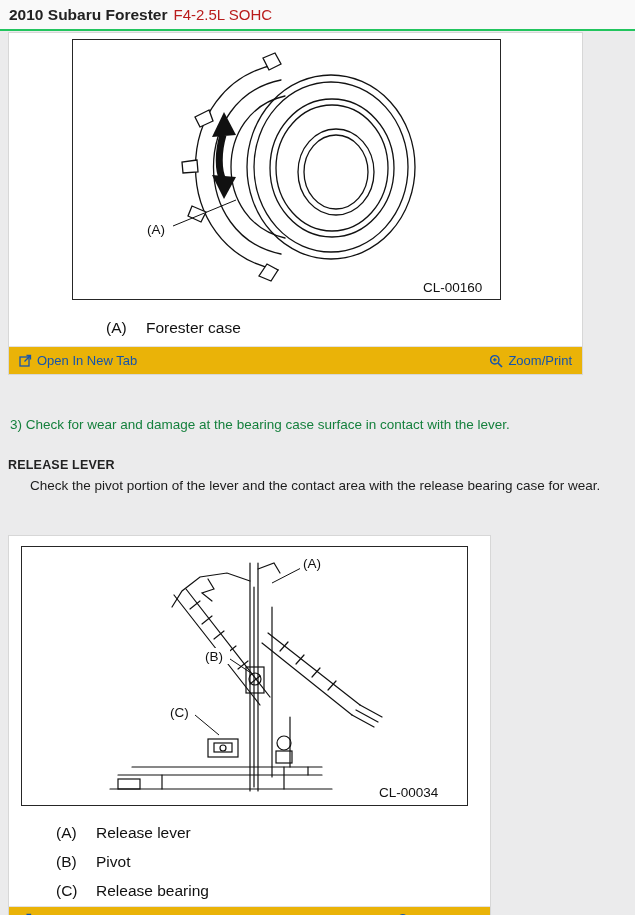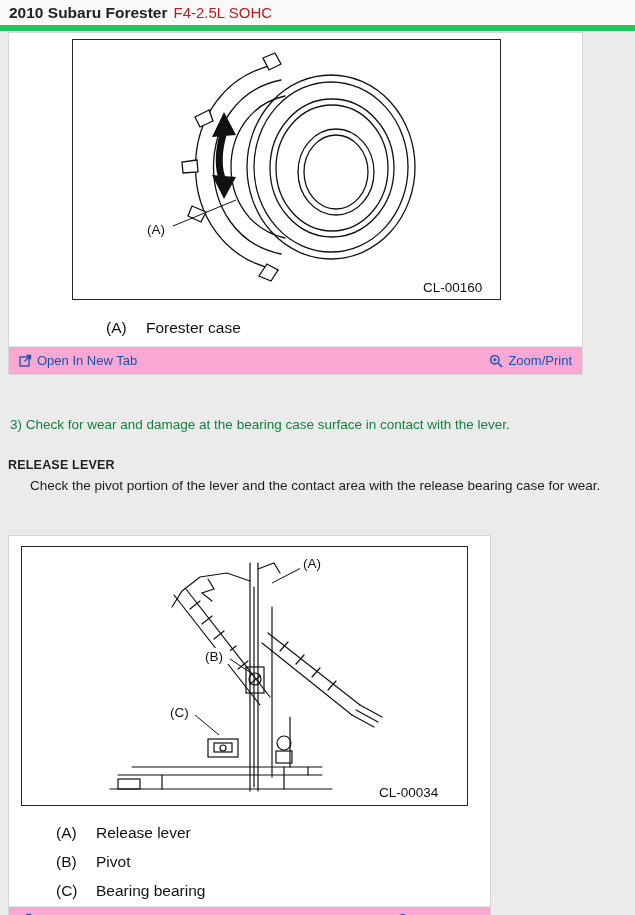--- a/index.html
+++ b/index.html
@@ -5,21 +5,21 @@
   * { box-sizing: border-box; margin: 0; padding: 0; }
   html, body { margin: 0; }
   body {
     width: 635px; height: 915px; overflow: hidden; position: relative;
     background: #ebebec; color: #1a1a1a;
     font-family: "Liberation Sans", "DejaVu Sans", sans-serif;
   }
 
   .header {
     position: absolute; left: 0; top: 0; width: 635px; height: 31px;
-    background: #f9f9f9; border-bottom: 6px solid #22c55e;
+    background: #f9f9f9; border-bottom: 2px solid #22c55e;
     display: flex; align-items: center; padding-left: 9px;
   }
   .header .model { font-weight: bold; font-size: 15.5px; color: #222; }
   .header .engine { font-size: 15px; color: #b91c1c; margin-left: 6px; }
 
   .card { position: absolute; background: #fff; border: 1px solid #d7d7d7; }
   .card1 { left: 8px; top: 32px; width: 575px; height: 343px; }
   .card2 { left: 8px; top: 535px; width: 483px; height: 412px; }
 
   .figbox { position: absolute; background: #fff; border: 1px solid #262626; }
@@ -31,21 +31,21 @@
     font-family: "Liberation Sans", "DejaVu Sans", sans-serif;
     fill: #111; font-size: 13.5px;
   }
 
   .caption1 { position: absolute; left: 0; top: 286px; width: 100%; font-size: 15.5px; color: #111;
     padding-left: 97px; display: flex; }
   .cap-key { width: 40px; }
 
   .linkrow {
     position: absolute; left: 0; right: 0; height: 28px;
-    border-top: 1px solid #e2e2e2; background: #f9a8d4;
+    border-top: 1px solid #e2e2e2; background: #eab308;
     display: flex; align-items: center; justify-content: space-between;
     padding: 0 10px;
   }
   .linkrow.row1 { bottom: 0; }
   .linkrow.row2 { top: 370px; height: 42px; align-items: flex-start; padding-top: 5px; }
   .link {
     color: #1554ad; font-size: 13px; text-decoration: none;
     display: flex; align-items: center; gap: 5px; cursor: pointer;
   }
   .link .icn { display: inline-flex; }
@@ -187,21 +187,21 @@
     <div class="legend-row">
       <span class="legend-key">(A)</span>
       <span class="legend-text">Release lever</span>
     </div>
     <div class="legend-row">
       <span class="legend-key">(B)</span>
       <span class="legend-text">Pivot</span>
     </div>
     <div class="legend-row">
       <span class="legend-key">(C)</span>
-      <span class="legend-text">Bearing bearing</span>
+      <span class="legend-text">Release bearing</span>
     </div>
   </div>
 
   <div class="linkrow row2">
     <a class="link">
       <span class="icn">
         <svg width="13" height="13" viewBox="0 0 13 13">
             <rect x="1" y="3" width="9" height="9" fill="none" stroke="currentColor" stroke-width="1.3"></rect>
             <path d="M5.5 7.5 L11 2 M7.5 1.5 h4 v4" fill="none" stroke="currentColor" stroke-width="1.3"></path>
           </svg>

